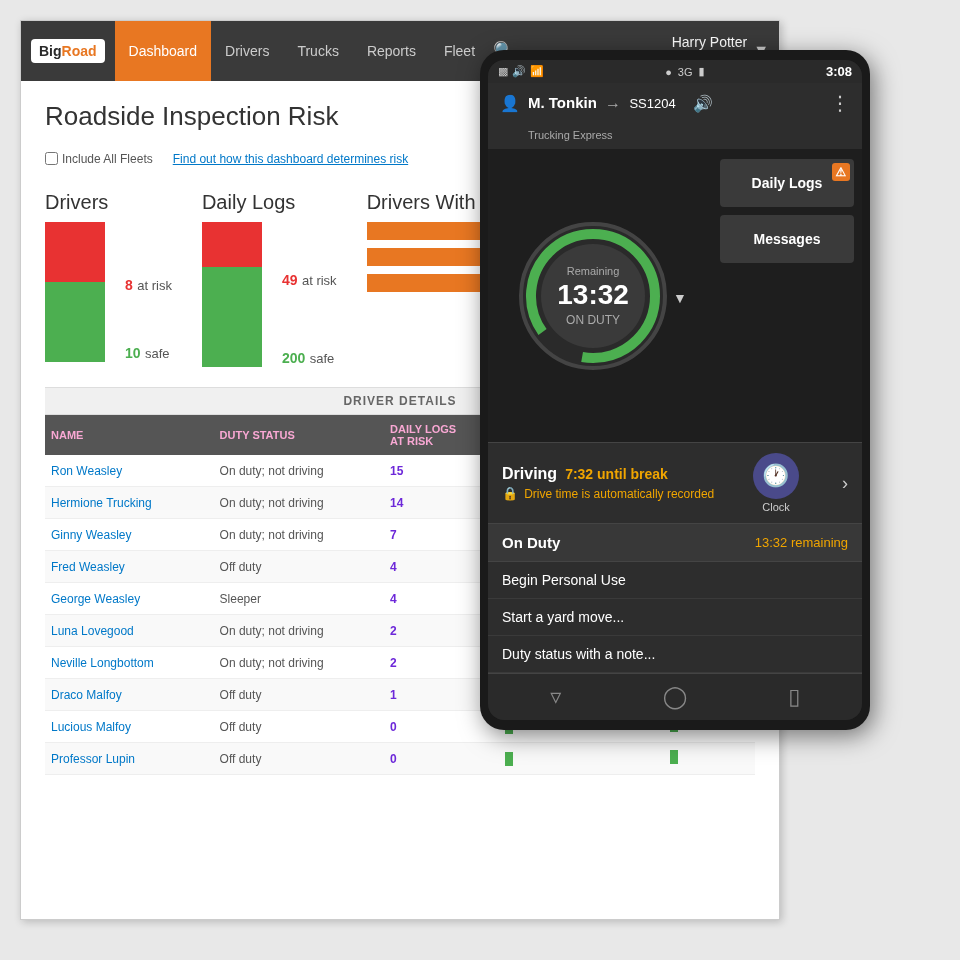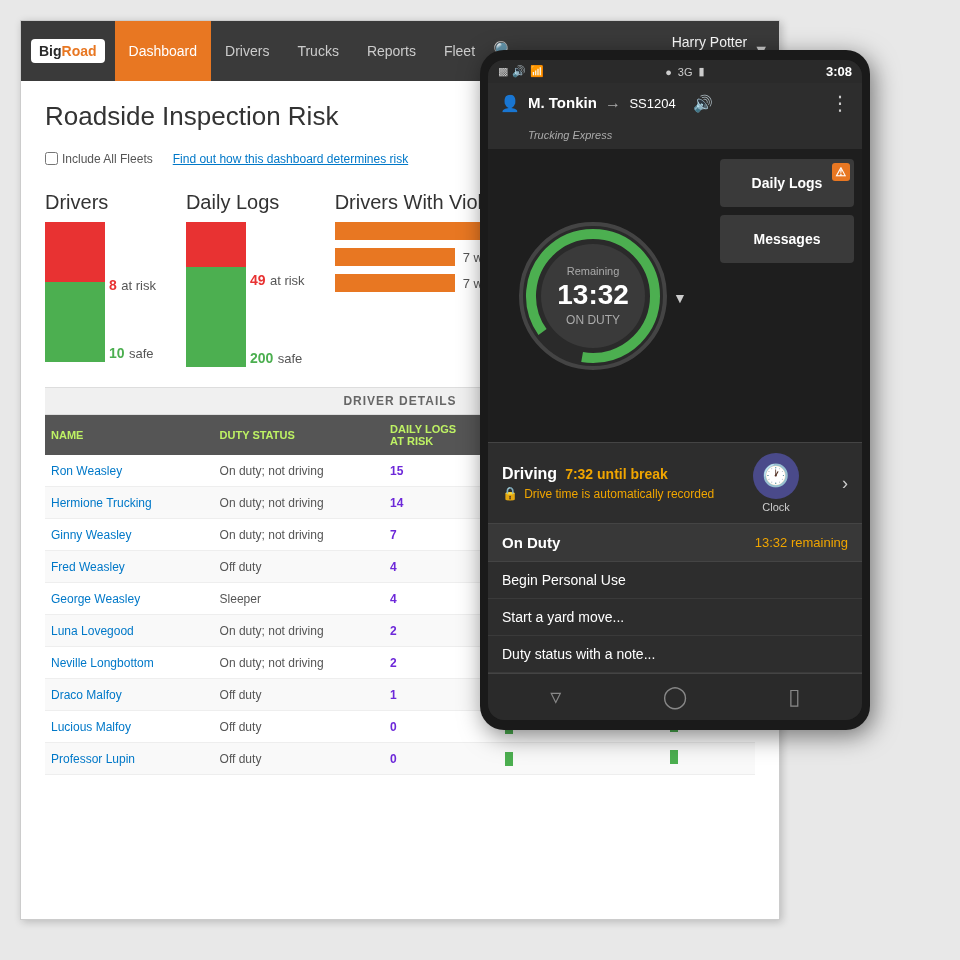--- a/index.html
+++ b/index.html
@@ -192,21 +192,21 @@
       border-top: 1px solid #ddd;
       border-bottom: 1px solid #ddd;
     }
     #driver-table {
       width: 100%;
       border-collapse: collapse;
       font-size: 12px;
     }
     #driver-table thead tr {
       background: #555;
-      color: #bef264;
+      color: #f9a8d4;
     }
     #driver-table thead th {
       padding: 8px 6px;
       text-align: left;
       font-weight: bold;
       font-size: 11px;
       text-transform: uppercase;
     }
     #driver-table tbody tr:nth-child(even) { background: #f9f9f9; }
     #driver-table tbody tr:nth-child(odd) { background: #fff; }
@@ -461,21 +461,21 @@
       width: 60px;
       background: #e83232;
     }
     .stat-bar-green {
       width: 60px;
       background: #4caf50;
     }
     .stat-combined {
       display: flex;
       align-items: flex-end;
-      gap: 4px;
+      gap: 20px;
     }
     .stat-bar-combo {
       display: flex;
       flex-direction: column;
     }
   </style>
 </head>
 <body>
 
 <div id="dashboard">
@@ -740,21 +740,21 @@
       <div>
         <span id="driver-name-tablet">
           <span>M. Tonkin</span>
         </span>
         <span style="color:#aaa;margin:0 4px;">→</span>
         <span id="truck-id-tablet">SS1204</span>
       </div>
       <span id="speaker-icon-tablet" style="margin-left:10px;">🔊</span>
       <div id="more-menu-icon">⋮</div>
     </div>
-    <div style="background:#2d2d2d;padding:2px 12px 6px 40px;font-style:italic;">
+    <div style="background:#2d2d2d;padding:2px 12px 6px 40px;">
       <span style="color:#aaa;font-size:11px;">Trucking Express</span>
     </div>
 
     <div id="tablet-main">
 
       <div id="gauge-section">
         <div id="gauge">
           <svg viewBox="0 0 160 160">
 
             <circle cx="80" cy="80" r="72" fill="#2a2a2a" stroke="#444" stroke-width="4"></circle>

